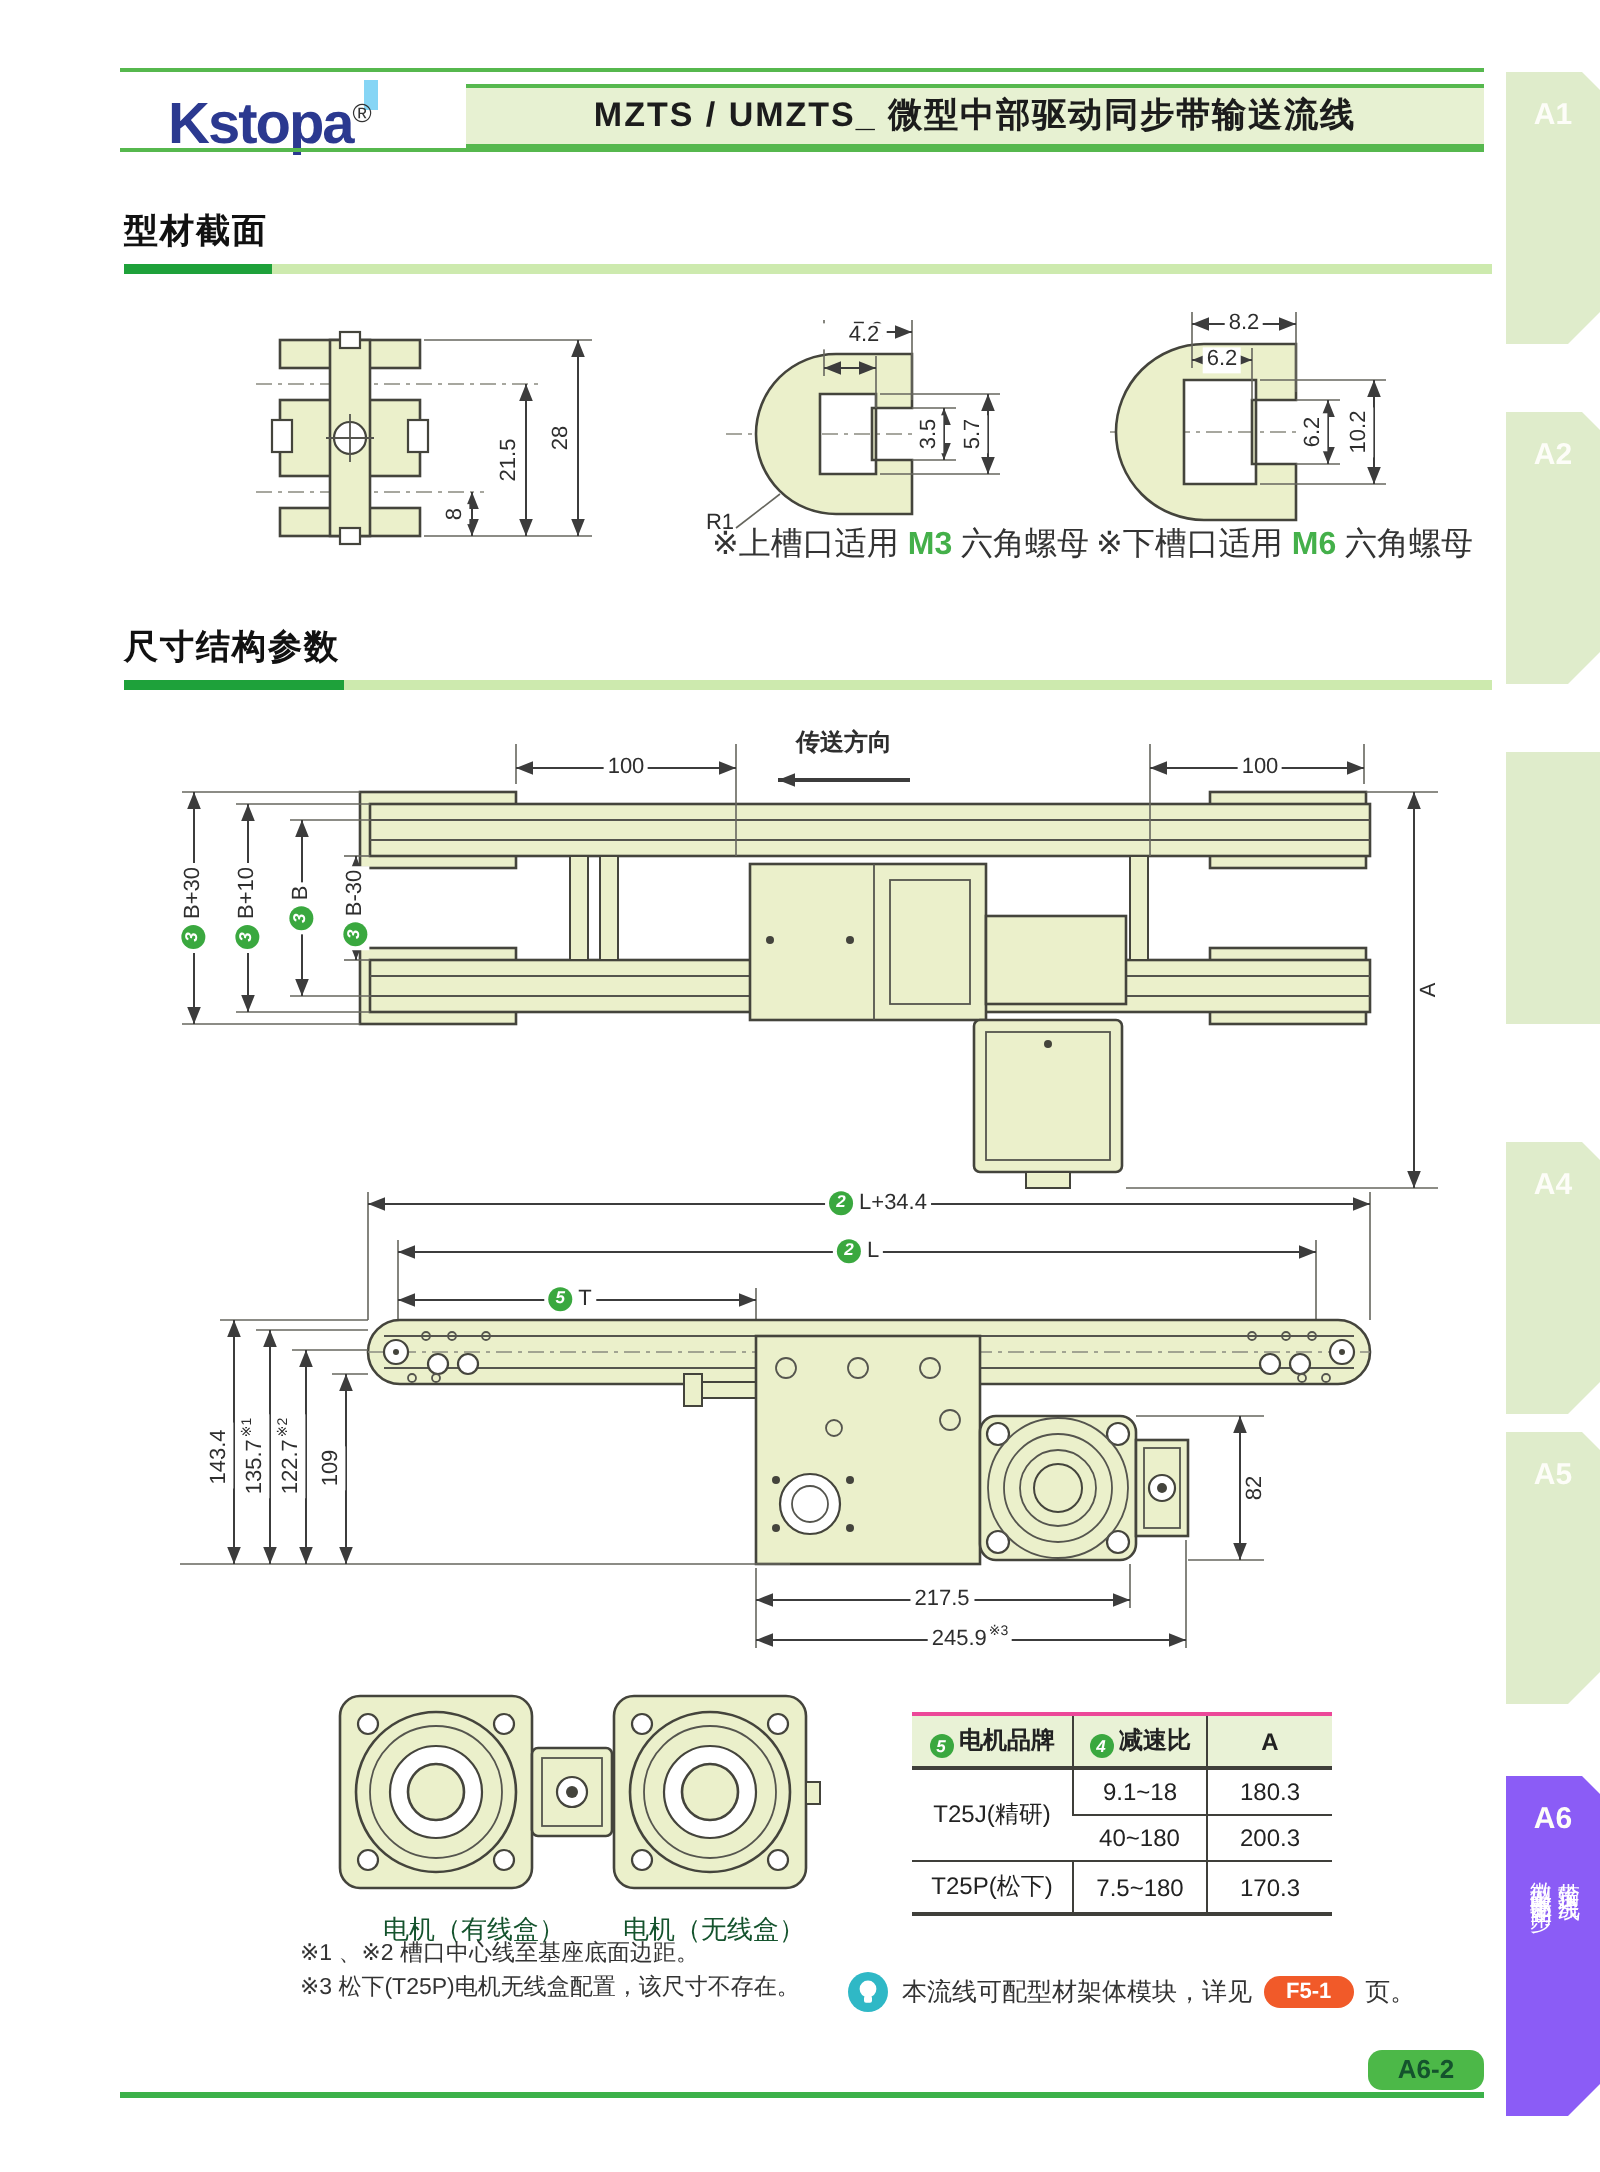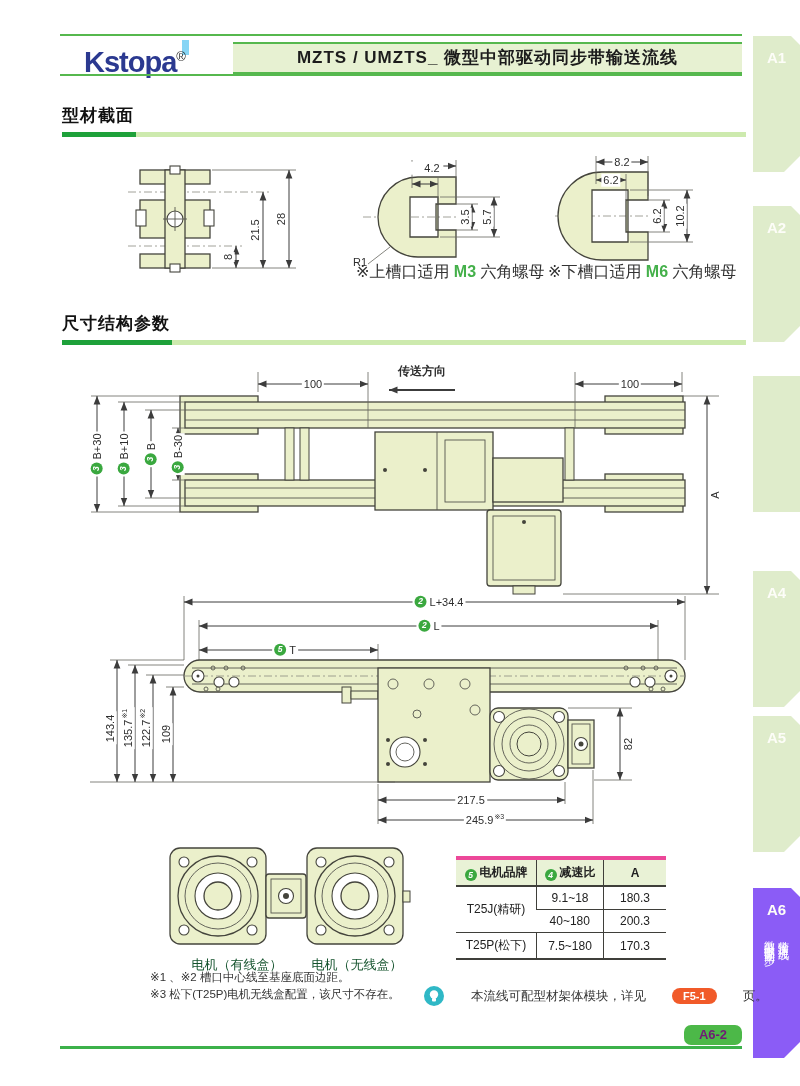--- a/index.html
+++ b/index.html
@@ -43,35 +43,35 @@
   svg .shape{fill:#ebf0cb;stroke:#44443c;stroke-width:1.3;}
   svg .shape2{fill:#ebf0cb;stroke:#44443c;stroke-width:1;}
   svg .hole{fill:#fff;stroke:#44443c;stroke-width:1.1;}
   svg .inner{fill:none;stroke:#55554e;stroke-width:0.9;}
   svg .dot{fill:#44443c;}
   svg .dim{stroke:#3c3c3c;stroke-width:1;marker-start:url(#arr);marker-end:url(#arr);}
   svg .ext{stroke:#66665e;stroke-width:0.8;}
   svg .cl{stroke:#8a8a80;stroke-width:0.8;stroke-dasharray:8 3 2 3;fill:none;}
   
   .spec-table{position:absolute;left:456px;top:856px;border-collapse:collapse;
-              border-top:4px solid #ec4899;border-bottom:2px solid #3f3f3a;}
+              border-top:2px solid #ec4899;border-bottom:2px solid #3f3f3a;}
   .spec-table th,.spec-table td{border-left:1px solid #3f3f3a;text-align:center;
               font-size:12px;padding:4px 3px;color:#222;}
   .spec-table th:first-child,.spec-table td:first-child{border-left:none;}
   .spec-table th{background:#e9f2d6;border-bottom:2px solid #3f3f3a;font-weight:bold;}
   .spec-table .r2 td{border-top:1px solid #3f3f3a;}
   .spec-table .r3 td{border-top:1.5px solid #3f3f3a;}
   .spec-table .nb{vertical-align:-2px;}
   
   .fnote{position:absolute;font-size:11.5px;color:#333;line-height:17px;}
   .tip{position:absolute;display:flex;align-items:center;font-size:12.5px;color:#333;}
   .tip .pageref{display:inline-block;background:#f15a29;color:#fff;font-weight:bold;
                 font-size:11px;padding:2px 11px;border-radius:10px;margin:0 6px;}
   .pagebadge{position:absolute;left:684px;top:1025px;width:58px;height:20px;background:#4cb848;
-             border-radius:7px;color:#701a75;font-weight:bold;font-size:13px;text-align:center;line-height:20px;}
+             border-radius:7px;color:#14532d;font-weight:bold;font-size:13px;text-align:center;line-height:20px;}
   .motor-label{position:absolute;font-size:13px;color:#14532d;transform:translate(-50%,0);white-space:nowrap;}
 </style>
 </head>
 <body>
 
 <div class="page">
 
   <svg width="0" height="0" style="position:absolute">
     <defs>
       <marker id="arr" markerWidth="9" markerHeight="8" refX="8.5" refY="4" orient="auto-start-reverse" markerUnits="userSpaceOnUse">
@@ -476,21 +476,21 @@
         <td>170.3</td>
       </tr>
     </tbody>
   </table>
 
   <div class="fnote" style="left:150px;top:969px;">
     <div>※1 、※2 槽口中心线至基座底面边距。</div>
     <div>※3 松下(T25P)电机无线盒配置，该尺寸不存在。</div>
   </div>
 
-  <div class="tip" style="left:424px;top:986px;gap:20px;">
+  <div class="tip" style="left:424px;top:986px;">
     <svg width="20" height="20" style="margin-right:7px;">
       <circle cx="10" cy="10" r="10" fill="#2fb8c6"></circle>
       <circle cx="10" cy="8.5" r="4.2" fill="#fff"></circle>
       <rect x="8" y="12" width="4" height="3.4" rx="1" fill="#fff"></rect>
     </svg>
     <span>本流线可配型材架体模块，详见</span>
     <span class="pageref">F5-1</span>
     <span>页。</span>
   </div>
 

